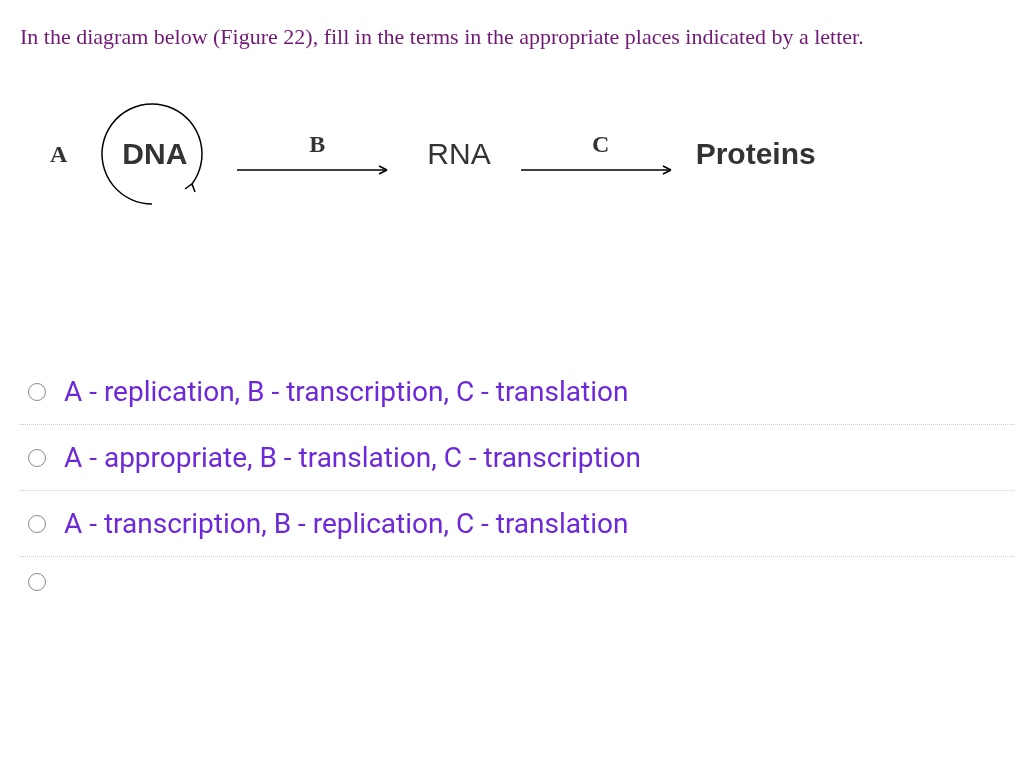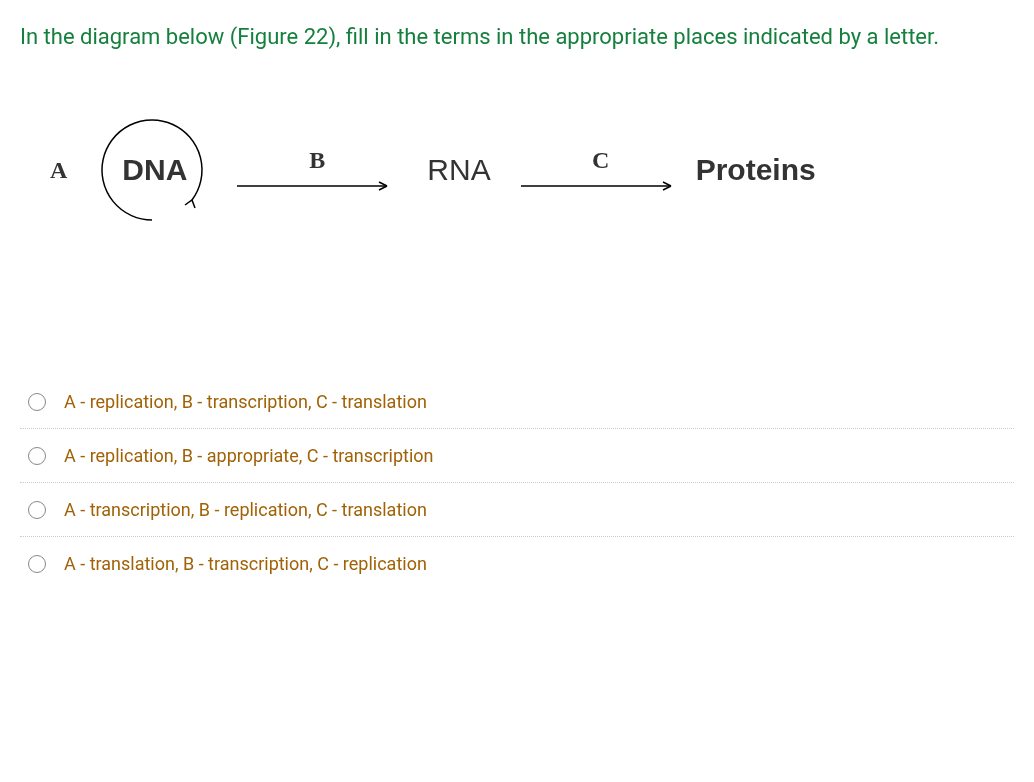--- a/index.html
+++ b/index.html
@@ -10,22 +10,23 @@
     body {
       font-family: -apple-system, BlinkMacSystemFont, "Segoe UI", Roboto, Helvetica, Arial, sans-serif;
       color: #333;
       padding: 20px;
       width: 1034px;
       background: #fff;
     }
     .question-text {
       font-size: 22px;
       line-height: 1.5;
-      color: #15803d;
-      margin-bottom: 52px;
+      color: #701a75;
+      margin-bottom: 36px;
+      font-family: Liberation Serif, serif;
     }
     .diagram {
       display: flex;
       align-items: center;
       margin-left: 30px;
       margin-bottom: 140px;
     }
     .label-a {
       font-family: "Times New Roman", serif;
       font-size: 24px;
@@ -85,22 +86,22 @@
     }
     .radio {
       width: 18px;
       height: 18px;
       border: 1.5px solid #888;
       border-radius: 50%;
       margin-right: 18px;
       flex-shrink: 0;
     }
     .option-label {
-      font-size: 18px;
-      color: #a16207;
+      font-size: 28px;
+      color: #6d28d9;
     }
   </style>
 </head>
 <body>
 
 <div class="question-text">In the diagram below (Figure 22),  fill in the terms in the appropriate places indicated by a letter.</div>
 
 <div class="diagram">
   <span class="label-a">A</span>
   <svg class="circle-svg" width="150" height="130" viewBox="0 0 150 130">
@@ -130,23 +131,22 @@
   <span class="proteins-text">Proteins</span>
 </div>
 
 <div class="options">
   <div class="option-row">
     <span class="radio"></span>
     <span class="option-label">A - replication, B - transcription, C - translation</span>
   </div>
   <div class="option-row">
     <span class="radio"></span>
-    <span class="option-label">A - replication, B - appropriate, C - transcription</span>
+    <span class="option-label">A - appropriate, B - translation, C - transcription</span>
   </div>
   <div class="option-row">
     <span class="radio"></span>
     <span class="option-label">A - transcription, B - replication, C - translation</span>
   </div>
   <div class="option-row">
     <span class="radio"></span>
-    <span class="option-label">A - translation, B - transcription, C - replication</span>
   </div>
 </div>
 
 </body></html>

